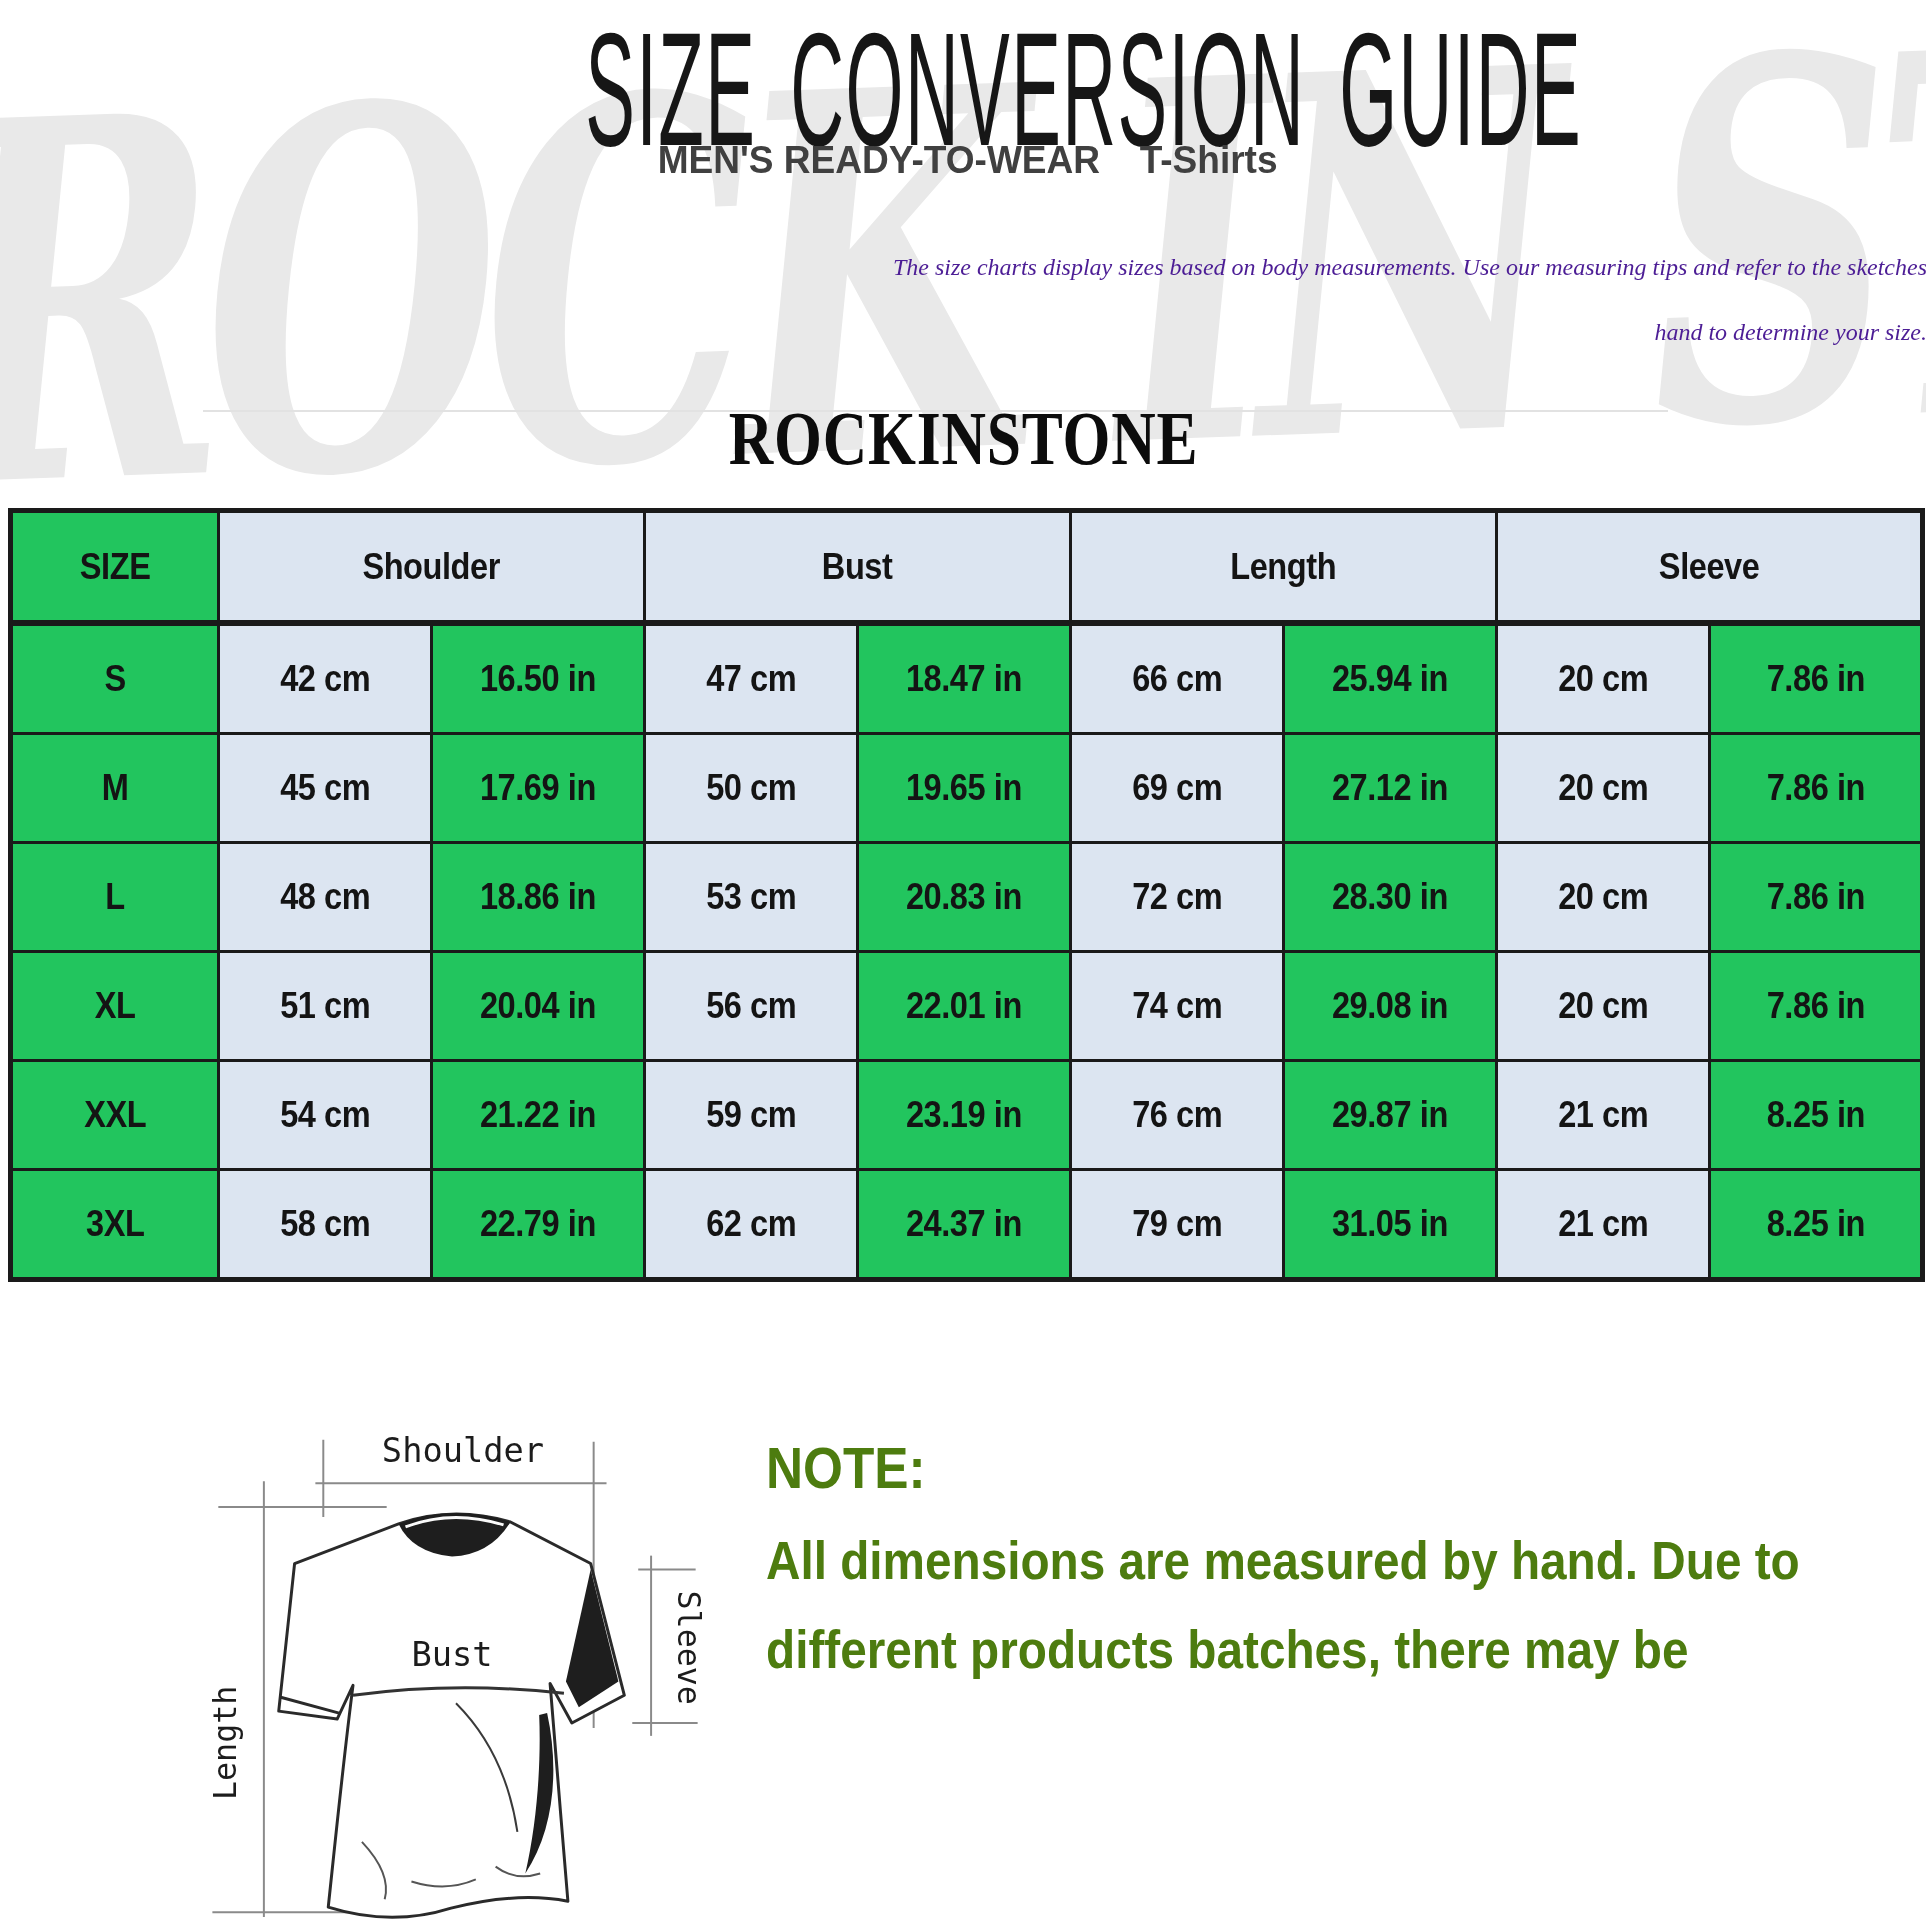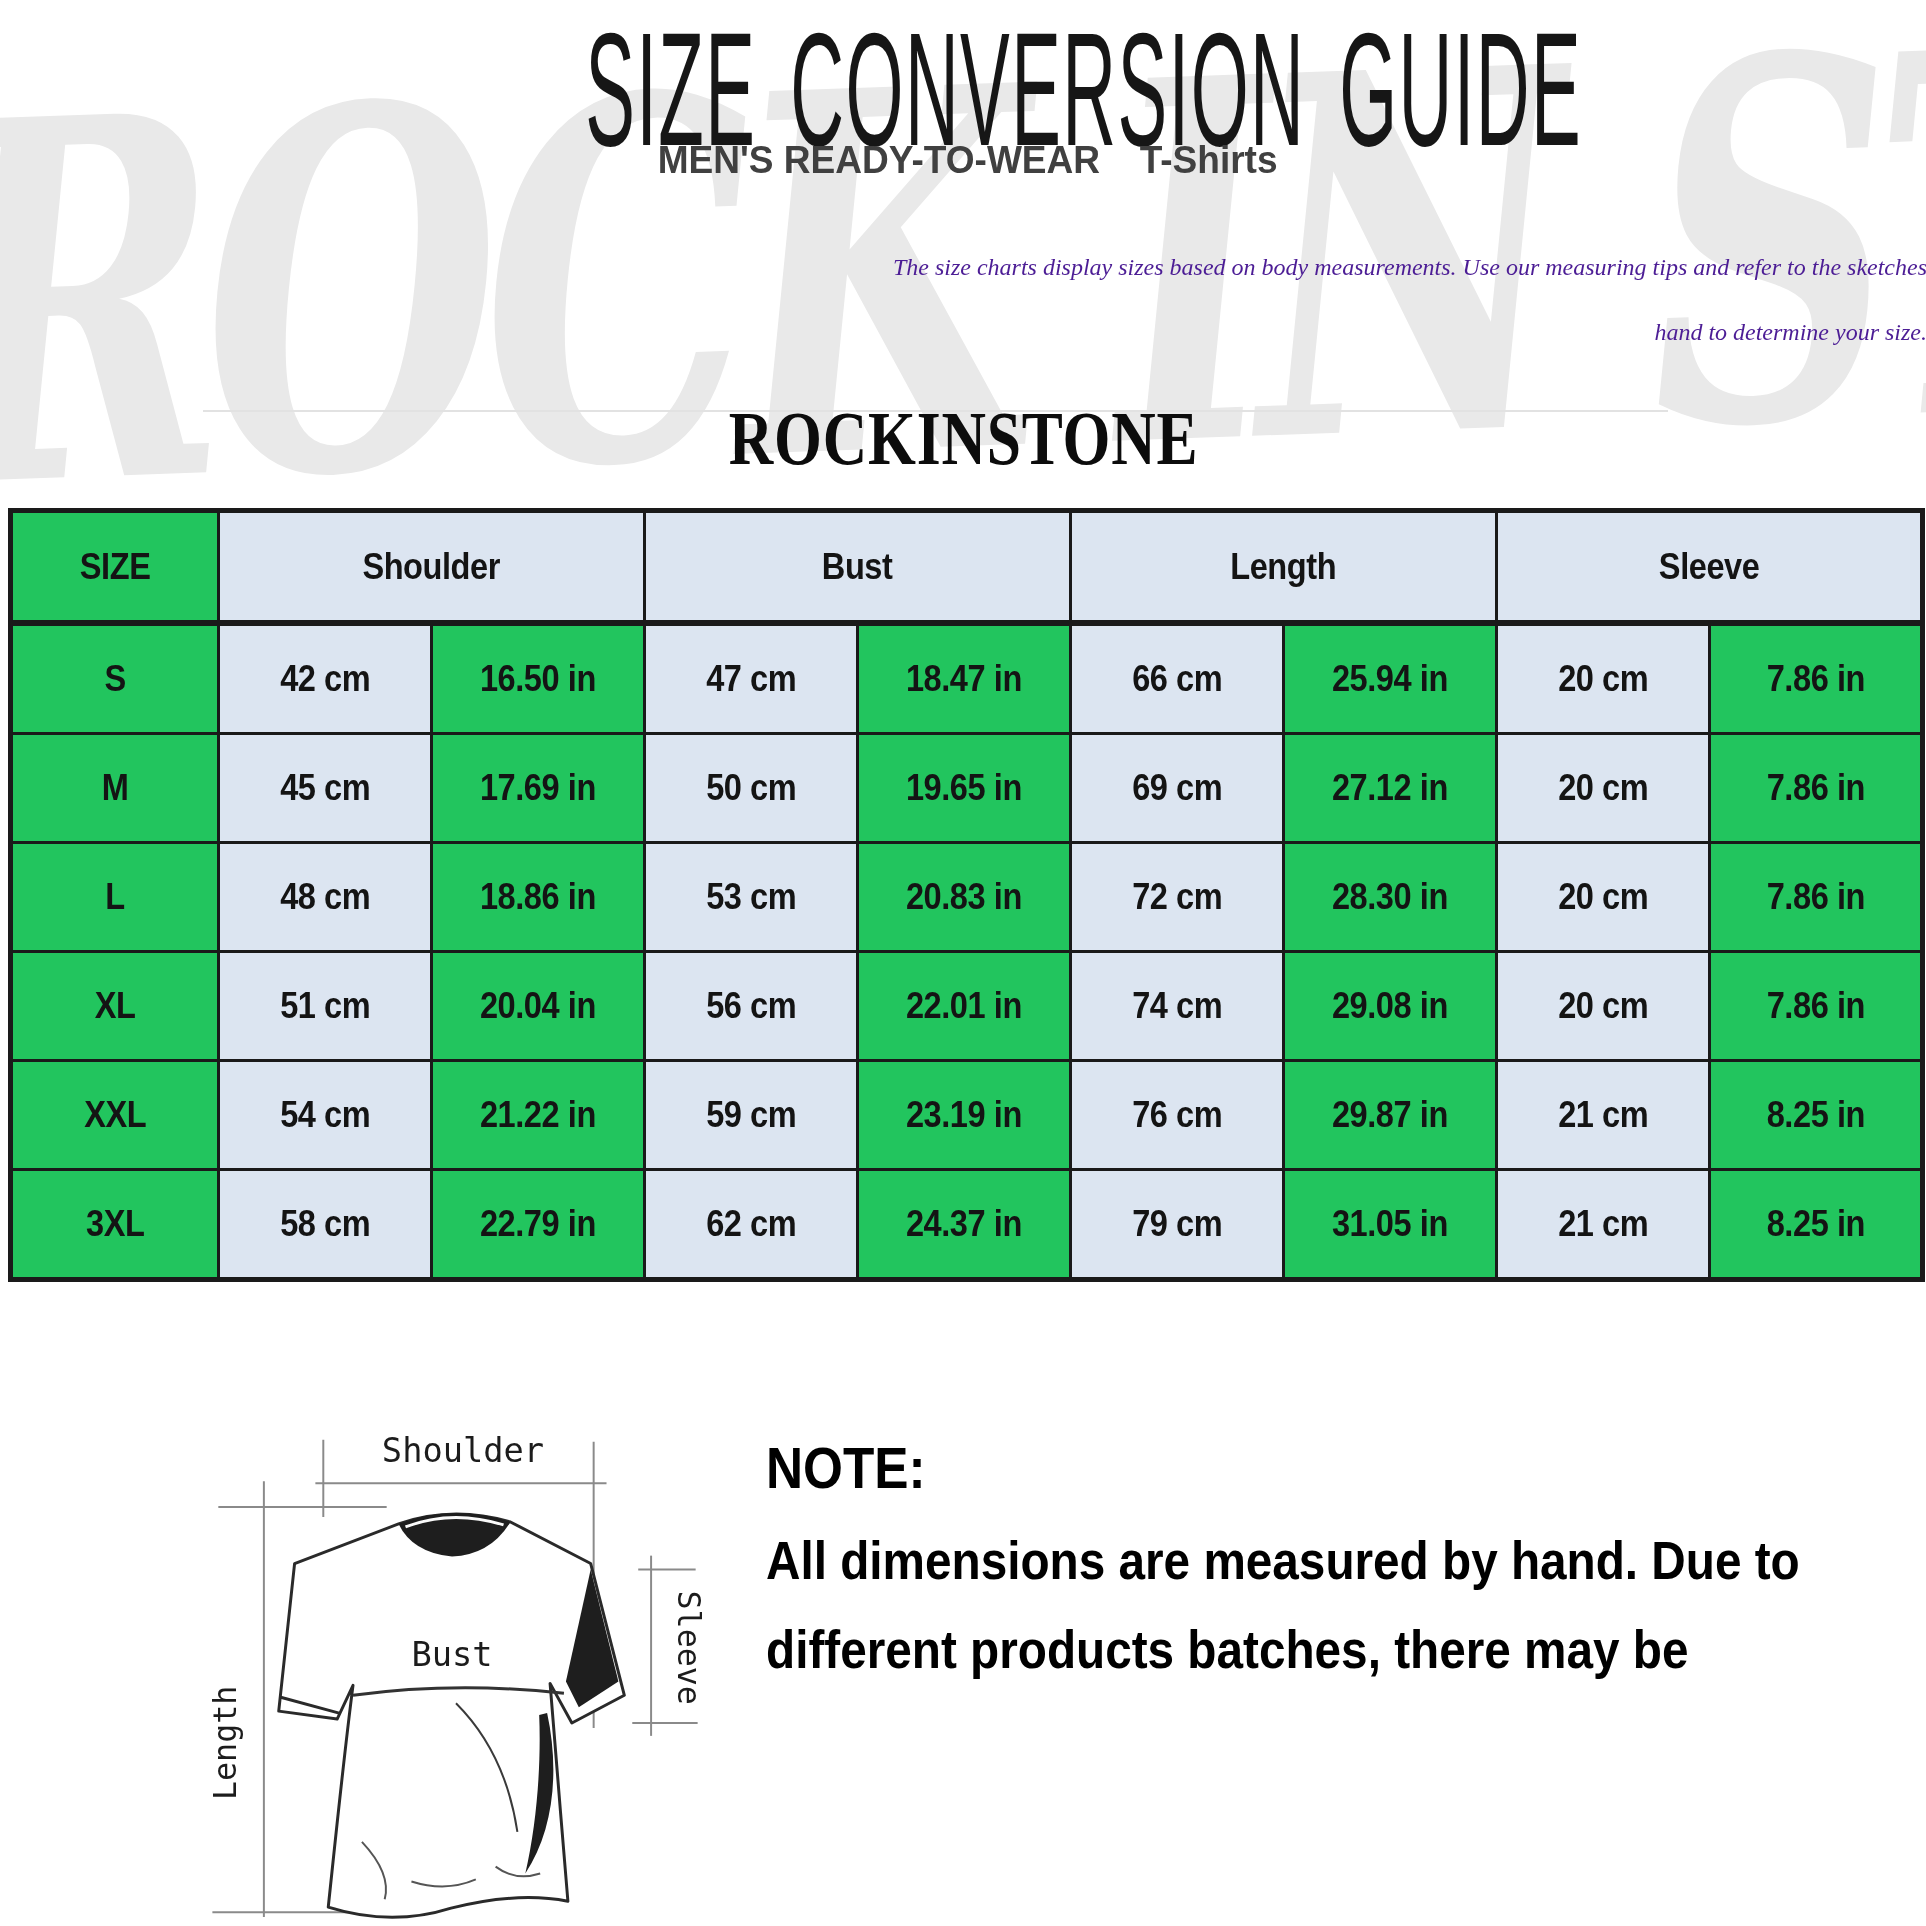--- a/index.html
+++ b/index.html
@@ -58,21 +58,21 @@
   .size-table tbody th, .size-table tbody td { height:106px; }
   .blue  { background:#dce5f1; }
   .white { background:#22c55e; }
   .cnd {
     display:inline-block; transform:scaleX(0.88); transform-origin:center;
     font-size:37px; font-weight:700; letter-spacing:-0.5px; white-space:nowrap;
   }
 
   
   .diagram { position:absolute; top:1416px; left:149px; z-index:1; }
-  .note { position:absolute; top:1434px; left:766px; width:1129px; z-index:1; color:#000000; }
+  .note { position:absolute; top:1434px; left:766px; width:1129px; z-index:1; color:#4d7c0f; }
   .note-heading { font-size:57px; line-height:69px; font-weight:700; }
   .note-line { font-size:53px; line-height:63px; font-weight:700; margin-top:26px;text-decoration:underline; }
   .cnd2 { display:inline-block; transform:scaleX(0.9); transform-origin:left center; white-space:nowrap; }
 
   svg text { font-family:"DejaVu Sans Mono", monospace; fill:#1c1c1c; }
 </style>
 </head>
 <body>
 
 <div class="canvas">

